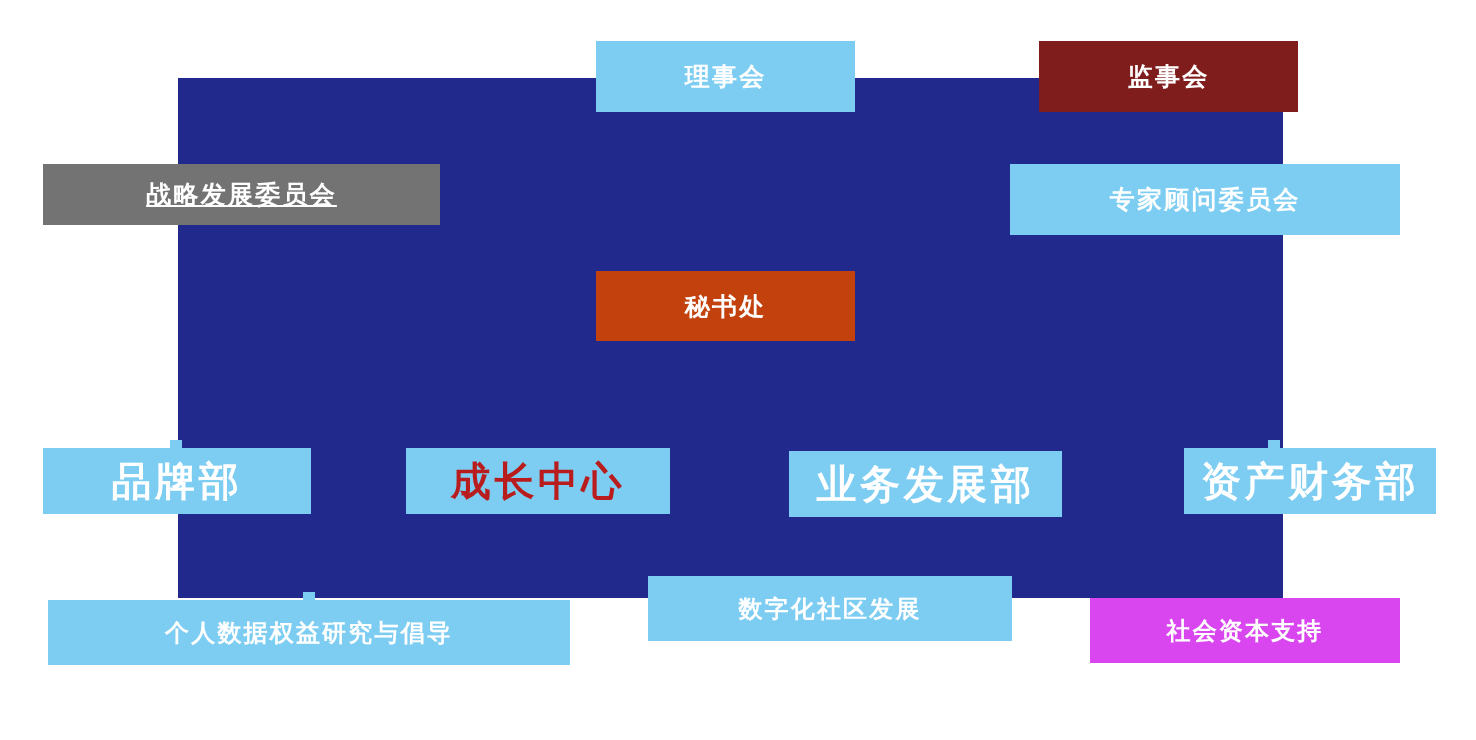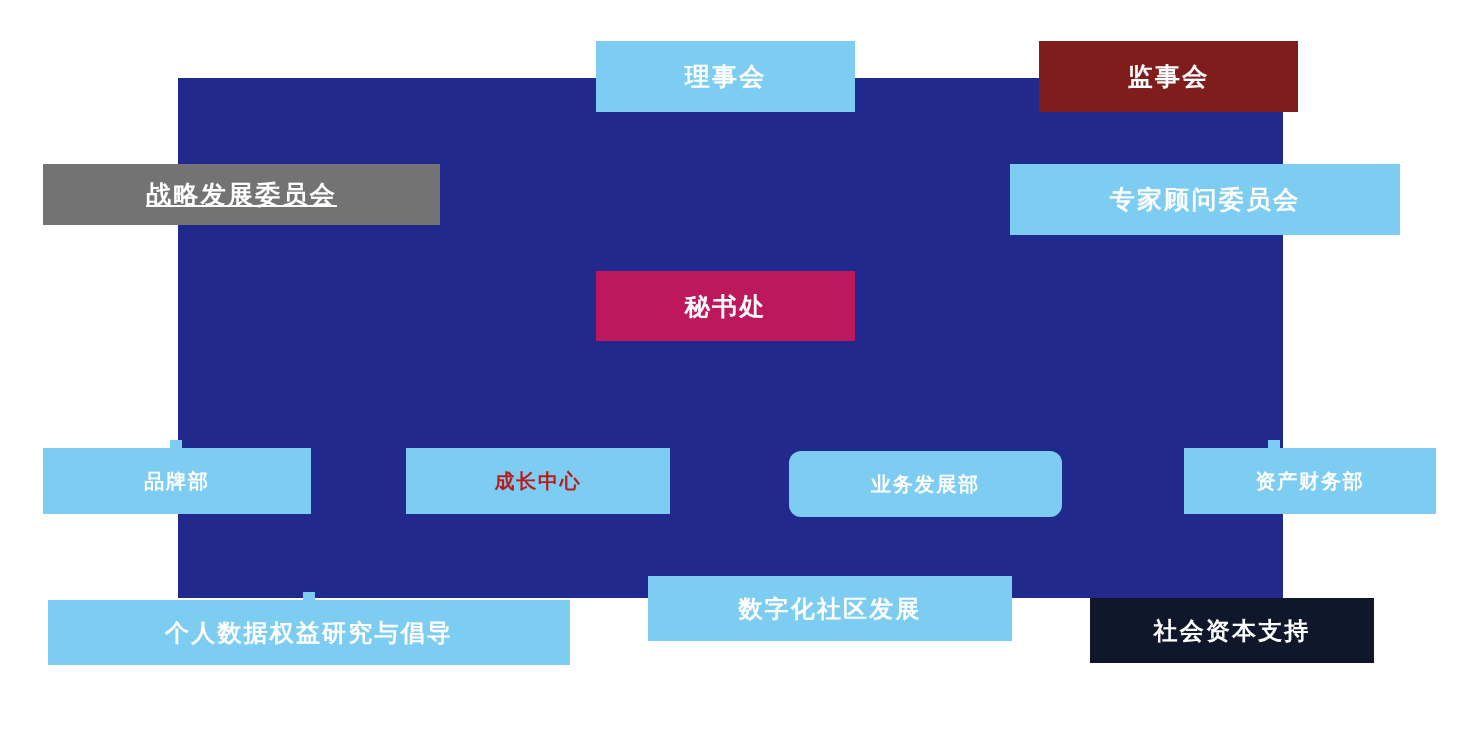--- a/index.html
+++ b/index.html
@@ -33,21 +33,21 @@
     display: flex;
     align-items: center;
     justify-content: center;
     font-weight: bold;
     letter-spacing: 0.09em;
     text-align: center;
     white-space: nowrap;
     box-sizing: border-box;
   }
   .node.sz-lg { font-size: 25px; }
-  .node.sz-md { font-size: 20px; }
+  .node.sz-md { font-size: 40px; }
   .node.sz-sm { font-size: 24px; }
 </style>
 </head>
 <body>
 
 <div id="stage">
 
   <div class="panel" style="left: 178px; top: 78px; width: 1105px; height: 520px; background: rgb(33, 42, 140);"></div>
 
   <div id="connectors-layer">
@@ -60,23 +60,23 @@
       <div class="connector light" style="left: 1268px; top: 440px; width: 12px; height: 10px;"></div>
       <div class="connector light" style="left: 303px; top: 592px; width: 12px; height: 9px;"></div>
       <div class="connector" style="left: 824px; top: 590px; width: 12px; height: 9px;"></div>
       <div class="connector" style="left: 1239px; top: 590px; width: 12px; height: 9px;"></div>
     </div>
   <div id="nodes-layer">
       <div class="node sz-lg" style="left: 596px; top: 41px; width: 259px; height: 71px; background: rgb(125, 205, 242); color: rgb(255, 255, 255);">理事会</div>
       <div class="node sz-lg" style="left: 1039px; top: 41px; width: 259px; height: 71px; background: #7f1d1d; color: rgb(255, 255, 255);">监事会</div>
       <div class="node sz-lg" style="left: 43px; top: 164px; width: 397px; height: 61px; background: #737373; color: rgb(255, 255, 255); text-decoration: underline;">战略发展委员会</div>
       <div class="node sz-lg" style="left: 1010px; top: 164px; width: 390px; height: 71px; background: rgb(125, 205, 242); color: rgb(255, 255, 255);">专家顾问委员会</div>
-      <div class="node sz-lg" style="left: 596px; top: 271px; width: 259px; height: 70px; background: #be185d; color: rgb(255, 255, 255);">秘书处</div>
+      <div class="node sz-lg" style="left: 596px; top: 271px; width: 259px; height: 70px; background: #c2410c; color: rgb(255, 255, 255);">秘书处</div>
       <div class="node sz-md" style="left: 43px; top: 448px; width: 268px; height: 66px; background: rgb(125, 205, 242); color: rgb(255, 255, 255);">品牌部</div>
       <div class="node sz-md" style="left: 406px; top: 448px; width: 264px; height: 66px; background: rgb(125, 205, 242); color: #b91c1c;">成长中心</div>
-      <div class="node sz-md" style="left: 789px; top: 451px; width: 273px; height: 66px; background: rgb(125, 205, 242); color: rgb(255, 255, 255); border-radius: 12px;">业务发展部</div>
+      <div class="node sz-md" style="left: 789px; top: 451px; width: 273px; height: 66px; background: rgb(125, 205, 242); color: rgb(255, 255, 255);">业务发展部</div>
       <div class="node sz-md" style="left: 1148px; top: 448px; width: 252px; height: 66px; background: rgb(125, 205, 242); color: rgb(255, 255, 255); margin-left: 36px;">资产财务部</div>
       <div class="node sz-sm" style="left: 48px; top: 600px; width: 522px; height: 65px; background: rgb(125, 205, 242); color: rgb(255, 255, 255);">个人数据权益研究与倡导</div>
       <div class="node sz-sm" style="left: 648px; top: 576px; width: 364px; height: 65px; background: rgb(125, 205, 242); color: rgb(255, 255, 255);">数字化社区发展</div>
-      <div class="node sz-sm" style="left: 1090px; top: 598px; width: 284px; height: 65px; background: #0f172a; color: rgb(255, 255, 255);">社会资本支持</div>
+      <div class="node sz-sm" style="left: 1090px; top: 598px; width: 310px; height: 65px; background: #d946ef; color: rgb(255, 255, 255);">社会资本支持</div>
     </div>
 
 </div>
 
 </body></html>

